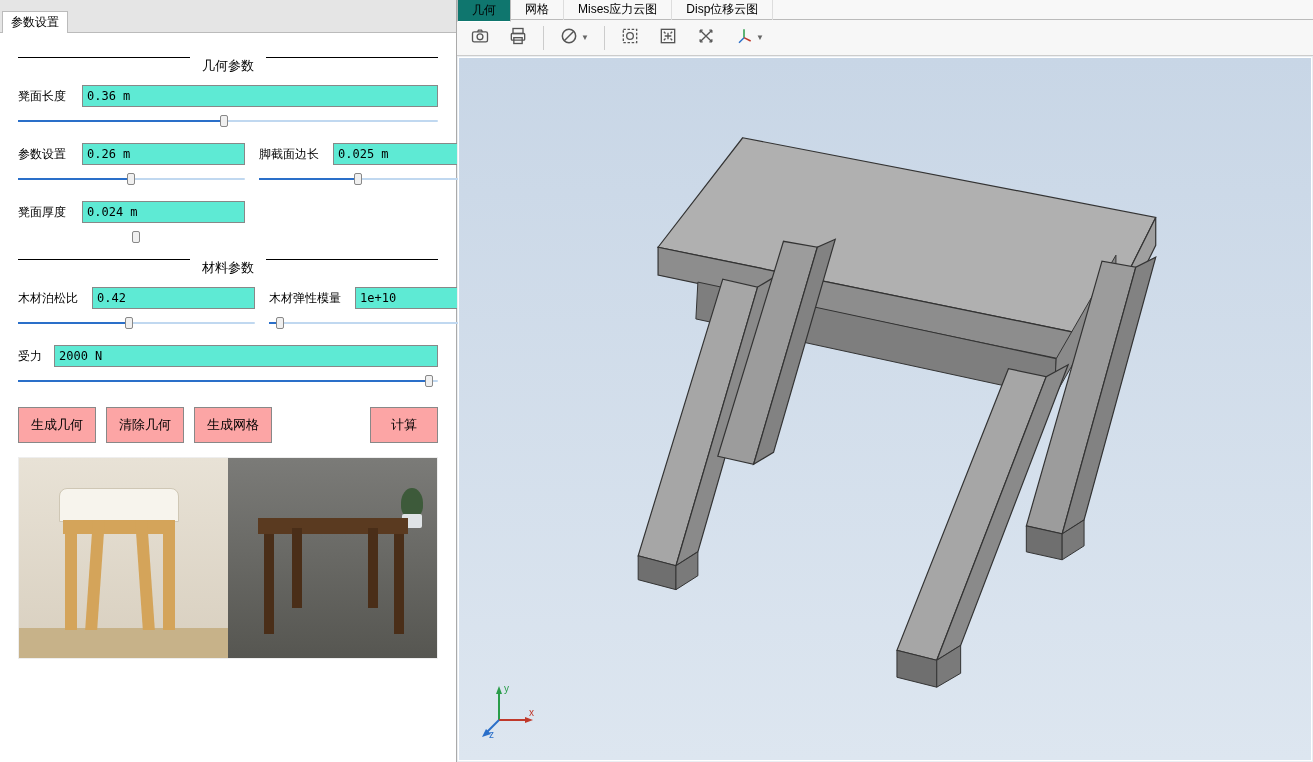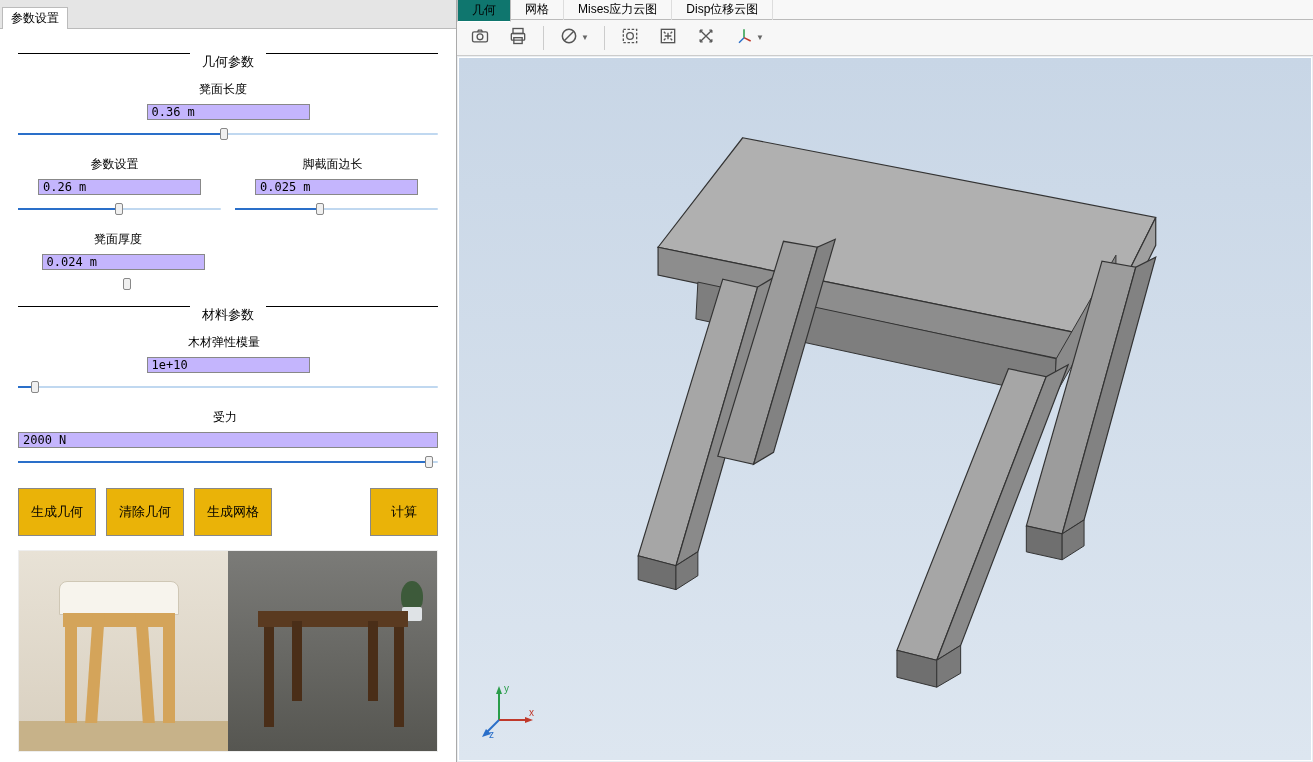--- a/index.html
+++ b/index.html
@@ -63,36 +63,35 @@
 .param {
   flex: 1;
   display: flex;
   flex-direction: column;
 }
 .param-single { flex: 0 0 50%; align-items: center; }
 .plabel-input {
   display: flex;
   align-items: center;
   gap: 6px;
-  flex-direction: column;
 }
 .plabel {
   width: 58px;
   font-size: 12px;
   text-align: left;
   white-space: nowrap;
 }
 .pinput {
   flex: 1;
   border: 1px solid #888;
   height: 22px;
   padding: 0 4px;
   font-family: monospace, "Courier New";
   font-size: 12px;
-  background: #c4b5fd;
+  background: #5eead4;
 }
 .slider {
   margin-top: 6px;
   height: 16px;
   position: relative;
 }
 .slider .track {
   position: absolute;
   top: 7px;
   left: 0;
@@ -120,22 +119,22 @@
 .force-row .plabel { width: 30px; }
 .force-row .pinput { width: 100%; }
 .btn-row {
   display: flex;
   gap: 10px;
   margin-top: 18px;
   align-items: center;
 }
 .btn {
   border: 1px solid #888;
-  background: #eab308;
-  padding: 14px 12px;
+  background: #fca5a5;
+  padding: 8px 12px;
   font-size: 13px;
   cursor: pointer;
 }
 .spacer { flex: 1; }
 .images-row {
   display: flex;
   margin-top: 14px;
   gap: 0;
   border: 1px solid #eee;
 }
@@ -310,20 +309,31 @@
 
     <div class="section-title">
       <div class="line"></div>
       <div class="txt">材料参数</div>
       <div class="line"></div>
     </div>
 
     <div class="param-row">
       <div class="param">
         <div class="plabel-input">
+          <div class="plabel" style="width:68px">木材泊松比</div>
+          <input class="pinput" value="0.42" style="">
+        </div>
+        <div class="slider">
+          <div class="track"></div>
+            <div class="track-fill" style="width:45%"></div>
+            <div class="thumb" style="left:45%"></div>
+        </div>
+      </div>
+      <div class="param">
+        <div class="plabel-input">
           <div class="plabel" style="width:80px">木材弹性模量</div>
           <input class="pinput" value="1e+10" style="">
         </div>
         <div class="slider">
           <div class="track"></div>
             <div class="track-fill" style="width:3%"></div>
             <div class="thumb" style="left:3%"></div>
         </div>
       </div>
     </div>

